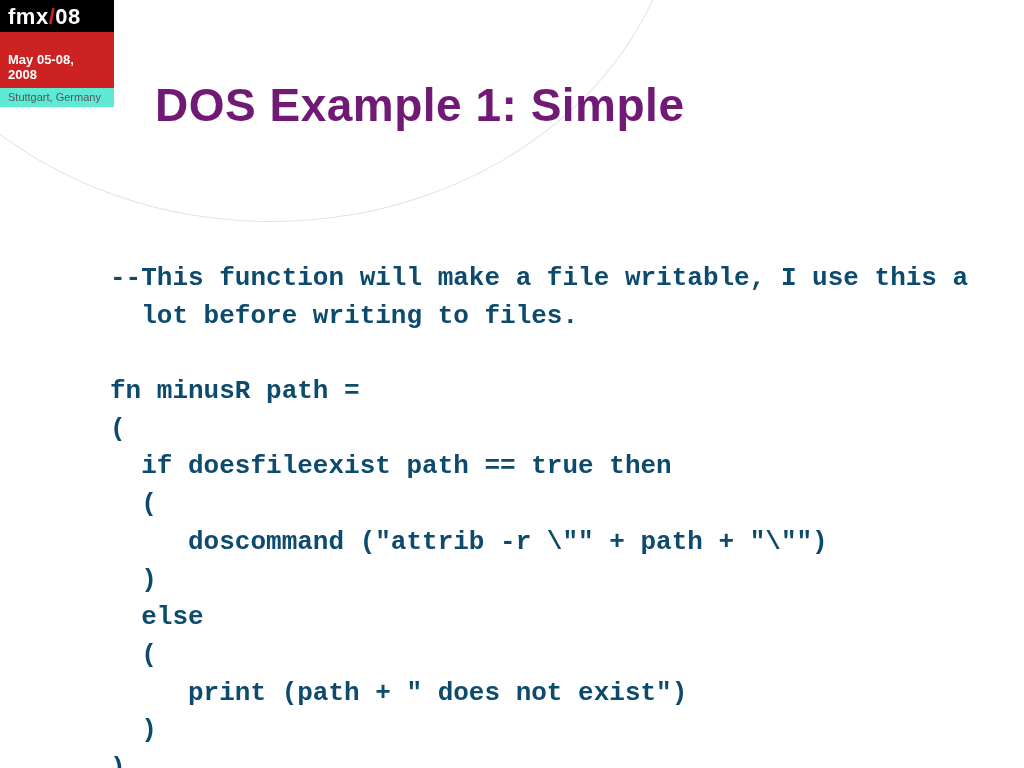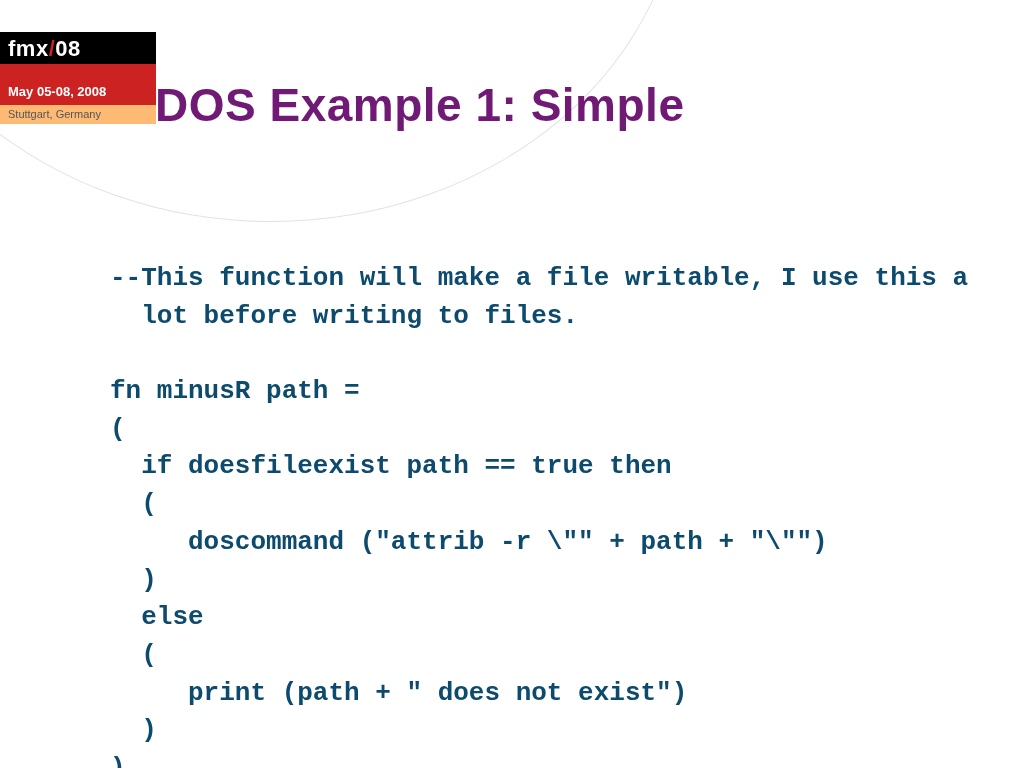--- a/index.html
+++ b/index.html
@@ -11,42 +11,41 @@
     font-family: Arial, Helvetica, sans-serif;
     position: relative;
     overflow: hidden;
   }
 
   
   .badge {
     position: absolute;
     top: 0;
     left: 0;
-    width: 156px;
+    width: 114px;
     font-family: Arial, Helvetica, sans-serif;
-    margin-top: 32px;
   }
   .badge .row1 {
     background: #000000;
     color: #ffffff;
     font-weight: bold;
     font-size: 22px;
     padding: 4px 8px 2px 8px;
     letter-spacing: 0.5px;
   }
   .badge .row1 .slash { color: #cc2222; }
   .badge .row2 {
     background: #cc2222;
     color: #ffffff;
     font-size: 13px;
     font-weight: bold;
     padding: 20px 8px 6px 8px;
   }
   .badge .row3 {
-    background: #fdba74;
+    background: #5eead4;
     color: #555555;
     font-size: 11px;
     padding: 3px 8px 4px 8px;
   }
 
   
   .arc {
     position: absolute;
     top: -480px;
     left: -140px;

